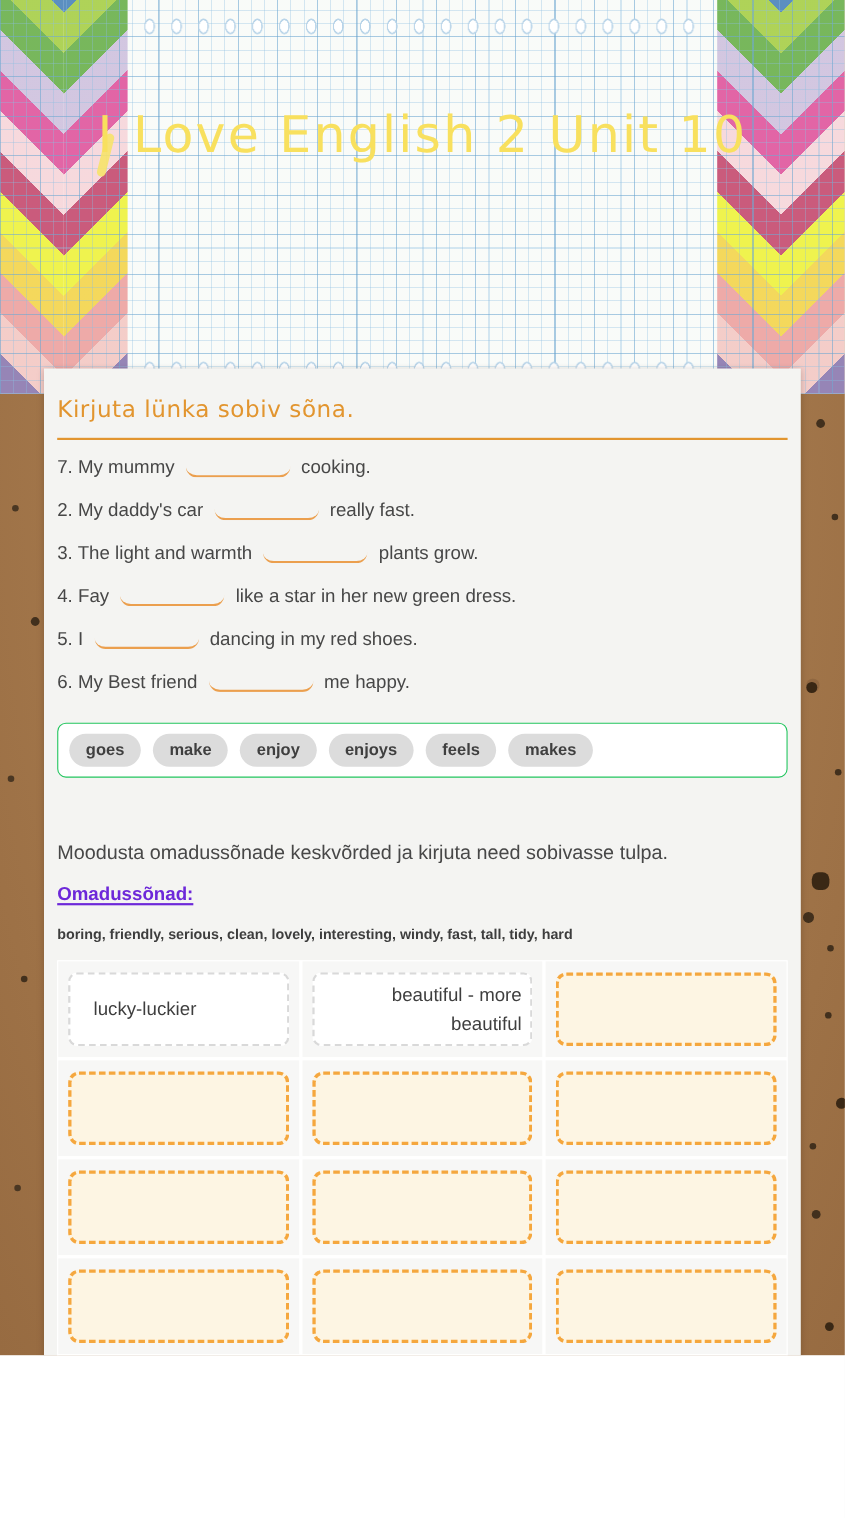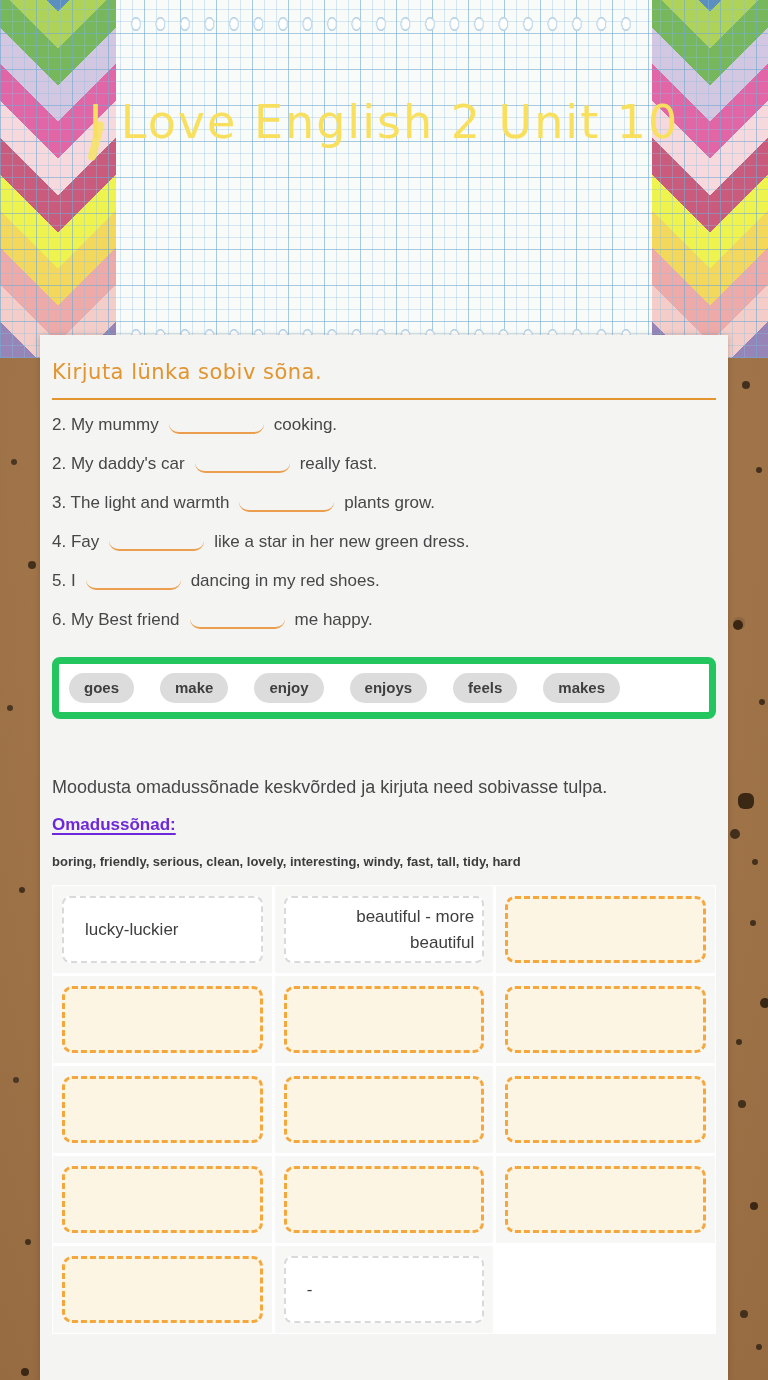--- a/index.html
+++ b/index.html
@@ -1,17 +1,17 @@
 <!DOCTYPE html>
 <html><head>
 <meta charset="utf-8">
 <style>
   html,body{margin:0;padding:0;}
   body{font-family:"Liberation Sans",sans-serif;}
-  .page{position:relative;width:768px;height:1380px;overflow:hidden;
+  .page{position:relative;width:768px;height:1232px;overflow:hidden;
         background:radial-gradient(ellipse at 50% 35%, #ac7f54 0%, #a3774b 55%, #976b41 100%);}
 
   
   .speckles{position:absolute;left:0;top:0;width:4px;height:4px;border-radius:50%;background:transparent;
     box-shadow:
       744px 383px 0 2px #42301d, 757px 468px 0 1px #42301d, 737px 621px 0 4px #35241426,
       736px 623px 0 3px #3a2815, 760px 700px 0 1px #42301d, 744px 799px 0 6px #3a2815,
       733px 832px 0 3px #42301d, 753px 860px 0 1px #42301d, 751px 921px 0 1px #42301d,
       763px 1001px 0 3px #3a2815, 737px 1040px 0 1px #42301d, 740px 1102px 0 2px #42301d,
       752px 1204px 0 2px #3a2815, 742px 1312px 0 2px #42301d, 757px 1345px 0 1px #42301d,
@@ -55,22 +55,22 @@
     background:#f4f4f2;padding:24px 12px 0;box-shadow:0 1px 6px rgba(50,33,15,0.25);}
   .task-title{margin:0;font-size:21px;line-height:26px;font-weight:500;color:#e2952f;
     font-family:"DejaVu Sans",sans-serif;letter-spacing:.5px;}
   .task-rule{border:none;border-top:2px solid #e2952f;margin:13px 0 0;}
 
   .sentences{margin-top:14px;color:#474747;}
   .sentence{font-size:17px;line-height:22px;margin:0 0 17px;font-weight:500;}
   .blank{display:inline-block;width:95px;height:18px;margin:0 10px;vertical-align:-4px;
     border-bottom:2px solid #eb9f4e;border-radius:0 0 10px 10px;}
 
-  .word-bank{margin-top:26px;background:#ffffff;border:7px solid #22c55e;border-radius:8px;
-    padding:9px 10px;display:flex;gap:26px;align-items:center;}
+  .word-bank{margin-top:26px;background:#ffffff;border:1px solid #22c55e;border-radius:8px;
+    padding:9px 10px;display:flex;gap:11px;align-items:center;}
   .pill{background:#dcdcdc;color:#3f3f3f;border-radius:16px;padding:5px 15px;
     font-size:15px;line-height:20px;font-weight:700;}
 
   .instruction{margin:56px 0 0;font-size:18px;line-height:24px;color:#474747;font-weight:500;}
   .adj-label{margin:14px 0 0;font-size:17px;line-height:24px;color:#6d28d9;font-weight:700;
     text-decoration:underline;text-decoration-thickness:2px;text-underline-offset:3px;}
   .adjectives{margin:12px 0 0;font-size:13px;line-height:26px;color:#3d3d3d;font-weight:700;}
 
   .sort-grid{margin-top:10px;display:grid;grid-template-columns:repeat(3,1fr);gap:3px;
     background:#ffffff;border:1px solid #ffffff;}
@@ -102,21 +102,21 @@
     <div class="paint-stroke"></div>
     <h1 class="banner-title"><span>I Love English 2 Unit 10</span><br></h1>
   </header>
 
   <main class="card">
 
     <h2 class="task-title">Kirjuta lünka sobiv sõna.</h2>
     <hr class="task-rule">
 
     <div class="sentences">
-      <div class="sentence"><span>2. My mummy</span><span class="blank"></span><span>cooking.</span></div>
+      <div class="sentence"><span>7. My mummy</span><span class="blank"></span><span>cooking.</span></div>
       <div class="sentence"><span>2. My daddy's car</span><span class="blank"></span><span>really fast.</span></div>
       <div class="sentence"><span>3. The light and warmth</span><span class="blank"></span><span>plants grow.</span></div>
       <div class="sentence"><span>4. Fay</span><span class="blank"></span><span>like a star in her new green dress.</span></div>
       <div class="sentence"><span>5. I</span><span class="blank"></span><span>dancing in my red shoes.</span></div>
       <div class="sentence"><span>6. My Best friend</span><span class="blank"></span><span>me happy.</span></div>
     </div>
 
     <div class="word-bank">
       <span class="pill">goes</span>
       <span class="pill">make</span>

